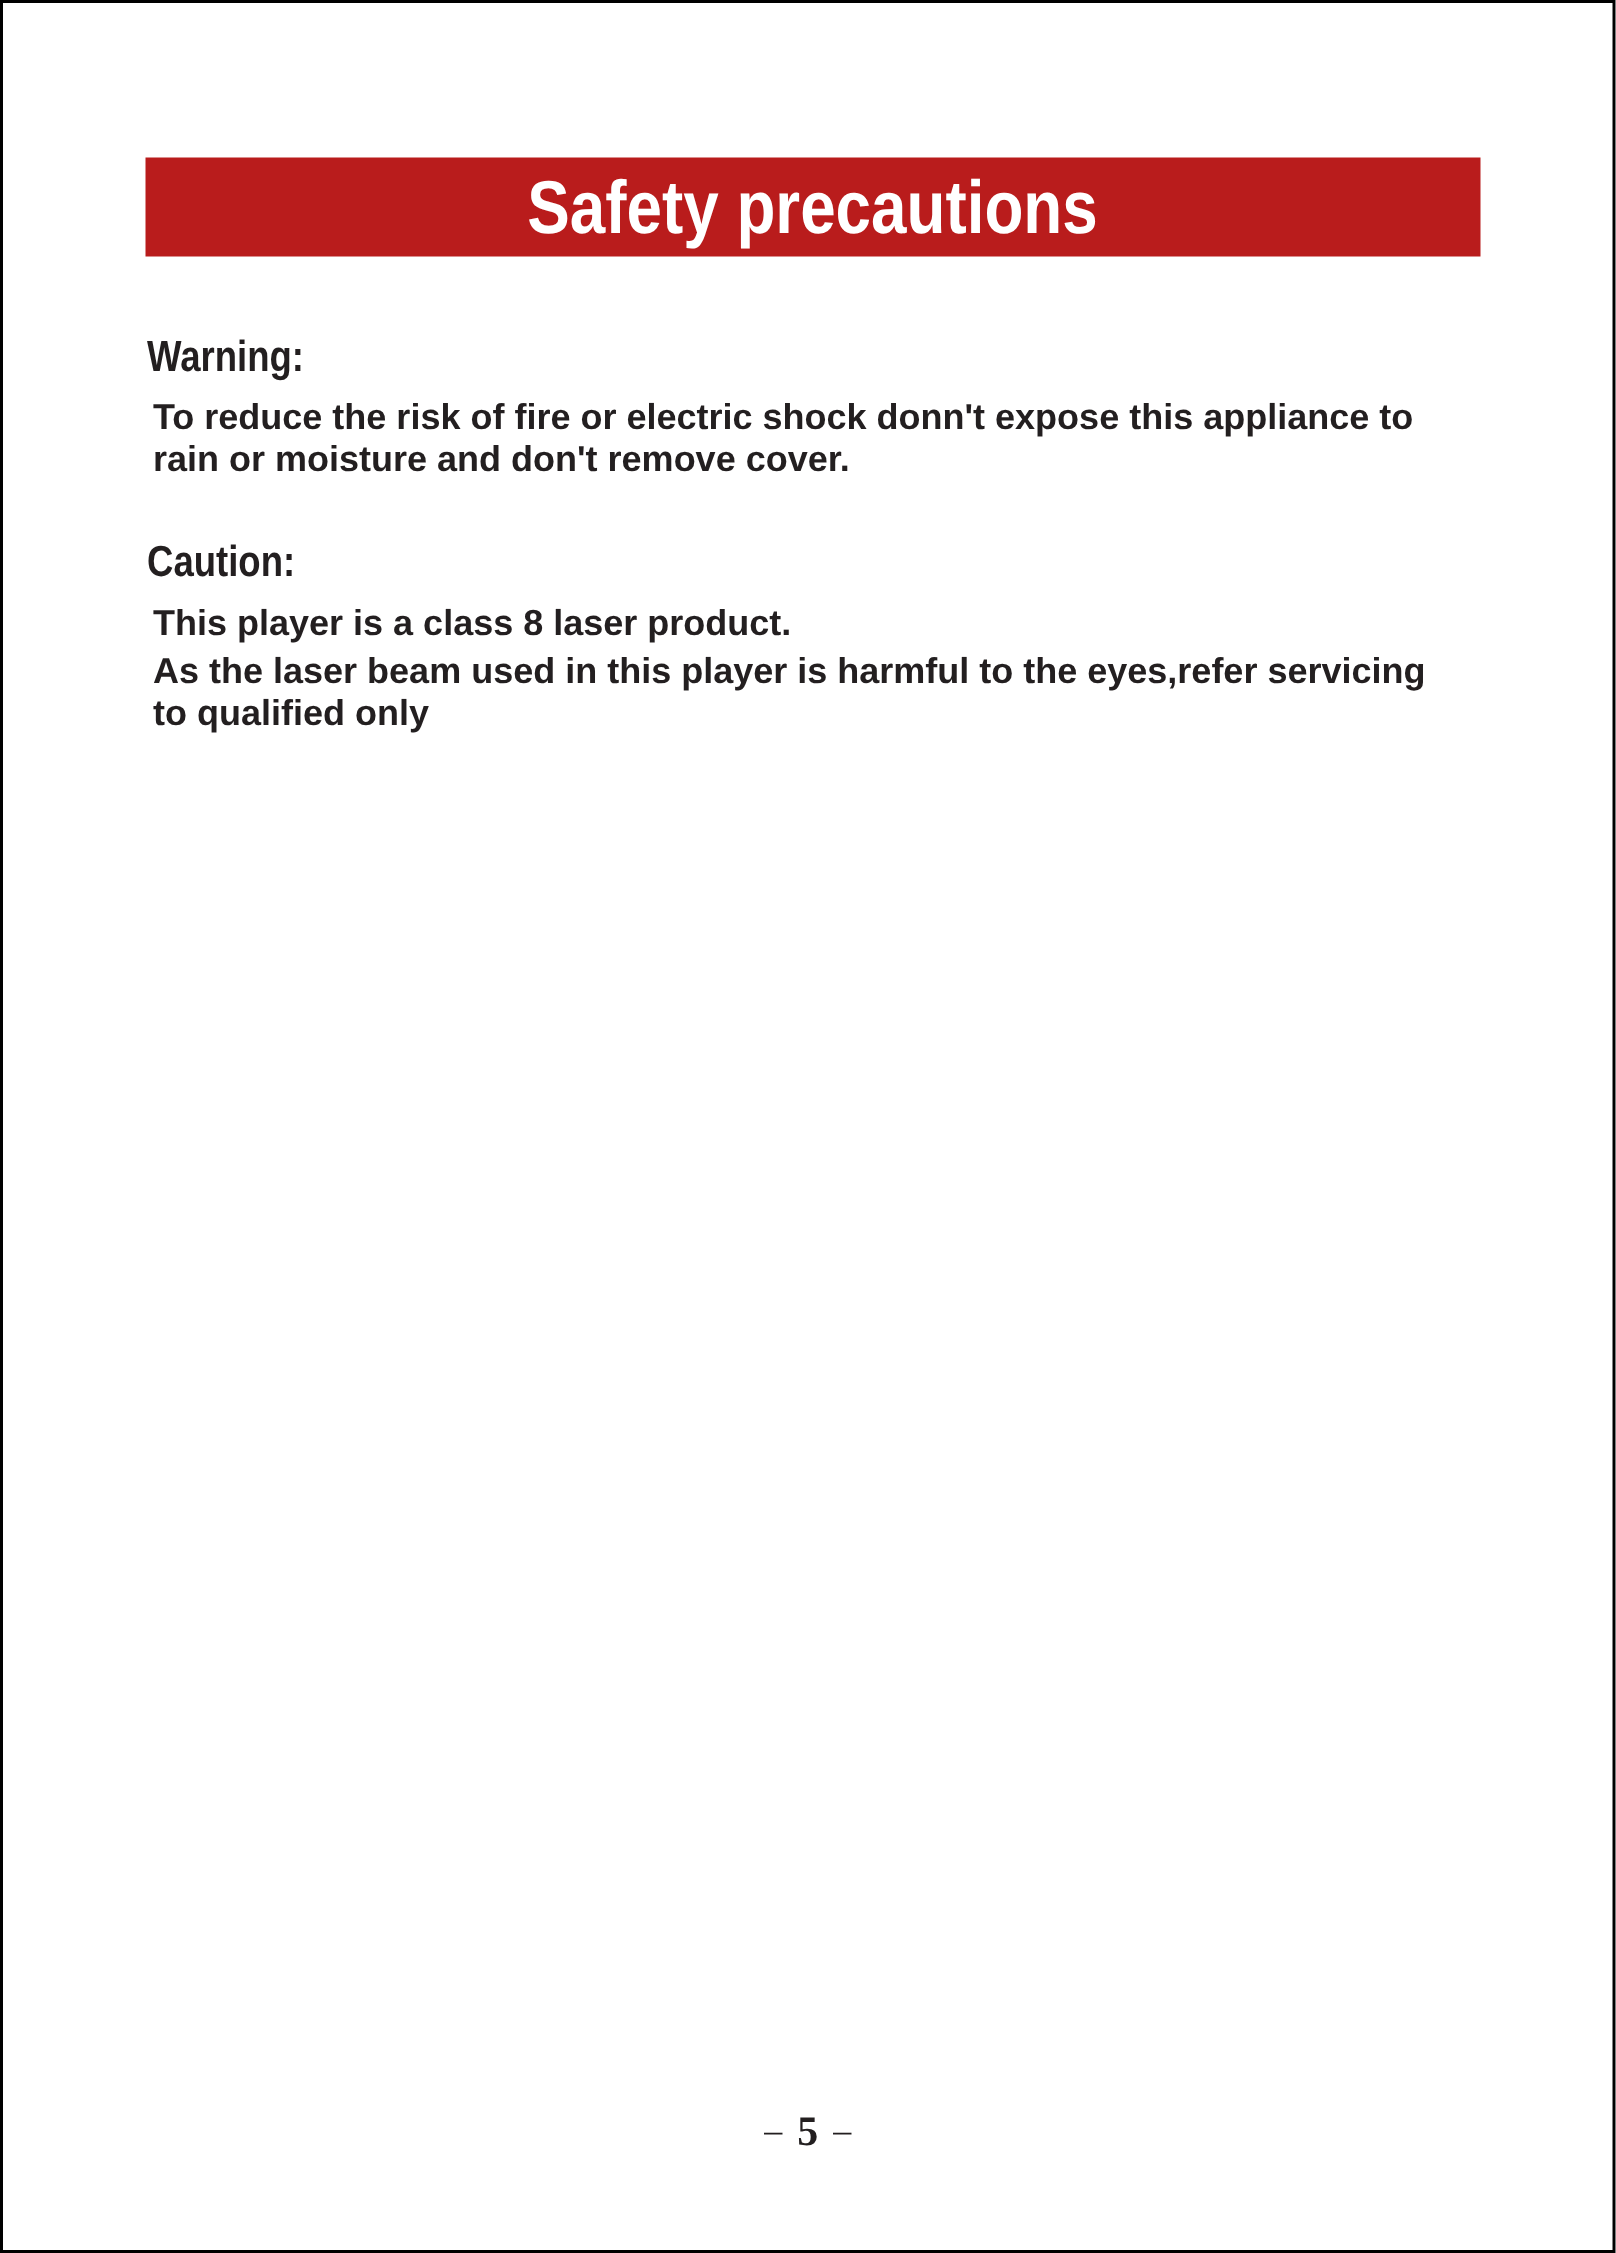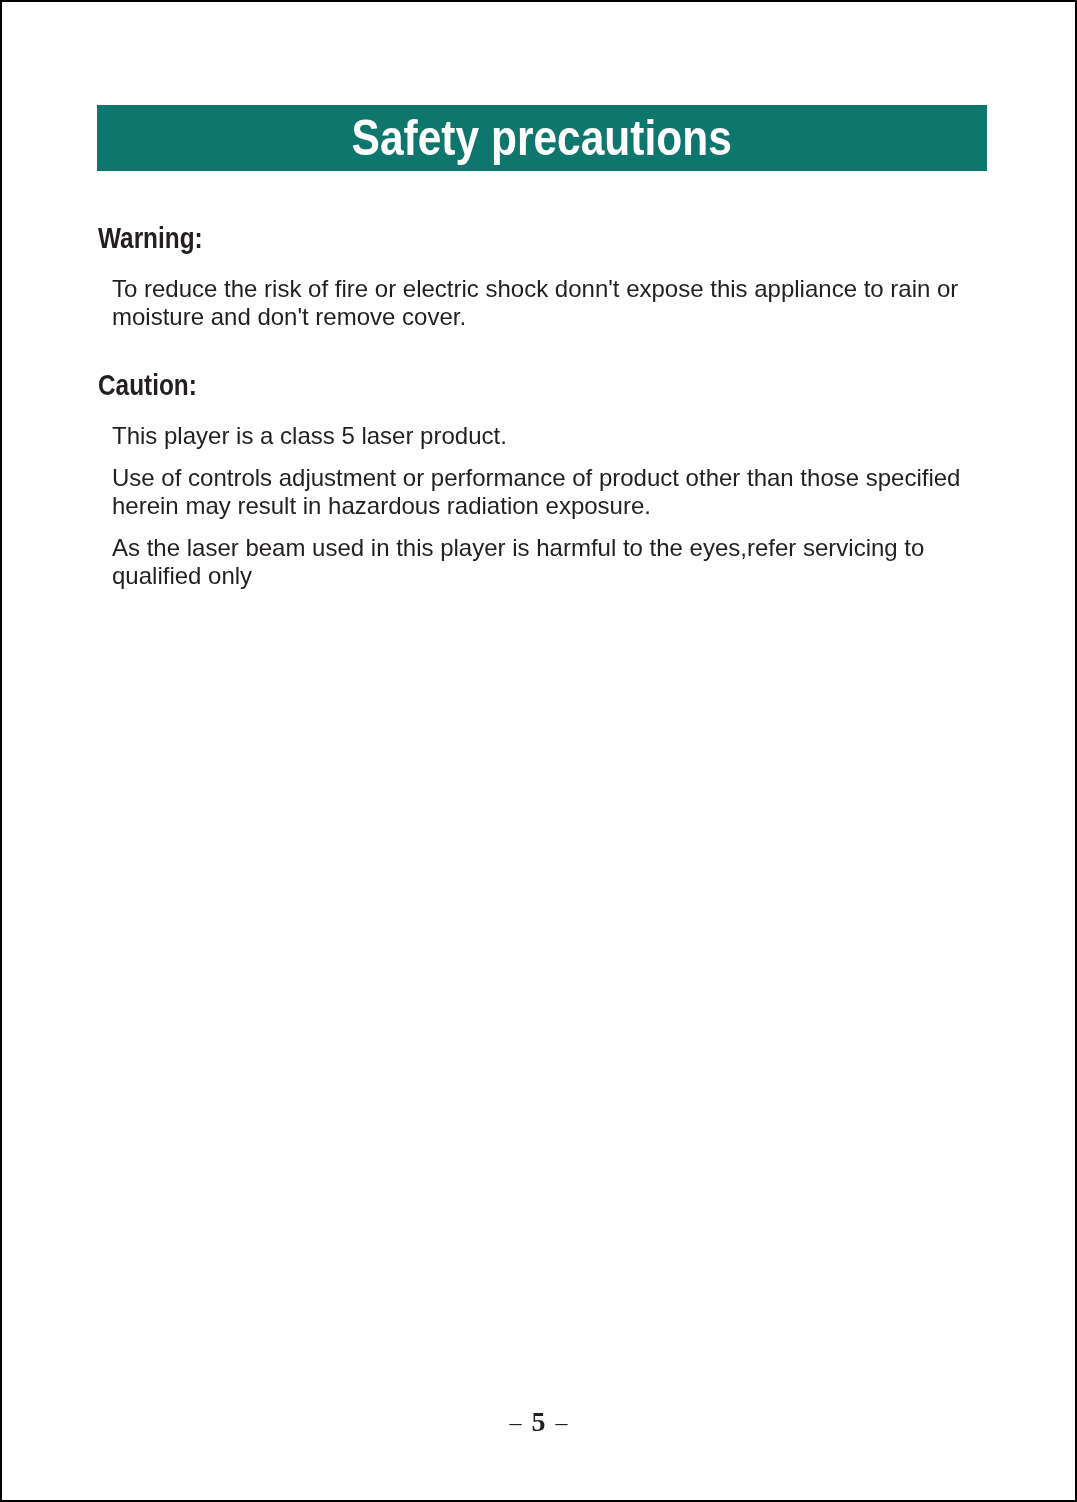--- a/index.html
+++ b/index.html
@@ -17,21 +17,21 @@
     position: relative;
     width: 100%;
     height: 100%;
   }
   .header-bar {
     position: absolute;
     left: 95px;
     top: 103px;
     width: 890px;
     height: 66px;
-    background: #0f766e;
+    background: #b91c1c;
     display: flex;
     align-items: center;
     justify-content: center;
   }
   .header-title {
     font-size: 50px;
     font-weight: bold;
     color: #ffffff;
     font-family: "Liberation Sans", sans-serif;
     transform: scaleX(0.85);
@@ -54,21 +54,21 @@
     transform: scaleX(0.84);
     transform-origin: left center;
     white-space: nowrap;
     margin-bottom: 6px;
   }
   .section-body {
     font-size: 24px;
     line-height: 28px;
     color: #231f20;
   }
-  .section-body p { margin: 14px; }
+  .section-body p { margin: 4px; font-weight: bold; }
   .footer {
     position: absolute;
     left: 0;
     bottom: 62px;
     width: 100%;
     text-align: center;
     font-size: 26px;
     color: #231f20;
   }
   .footer .dash {
@@ -100,22 +100,21 @@
     <div class="section">
       <div class="section-heading">Warning:</div>
       <div class="section-body">
         <p>To reduce the risk of fire or electric shock donn't expose this appliance to rain or moisture and don't remove cover.</p>
       </div>
     </div>
 
     <div class="section">
       <div class="section-heading">Caution:</div>
       <div class="section-body">
-        <p>This player is a class 5 laser product.</p>
-        <p>Use of controls adjustment or performance of product other than those specified herein may result in hazardous radiation exposure.</p>
+        <p>This player is a class 8 laser product.</p>
         <p>As the laser beam used in this player is harmful to the eyes,refer servicing to qualified only</p>
       </div>
     </div>
 
 
   </div>
 
   <div class="footer">
     <span class="dash">–</span><span class="page-num">5</span><span class="dash">–</span>
   </div>

